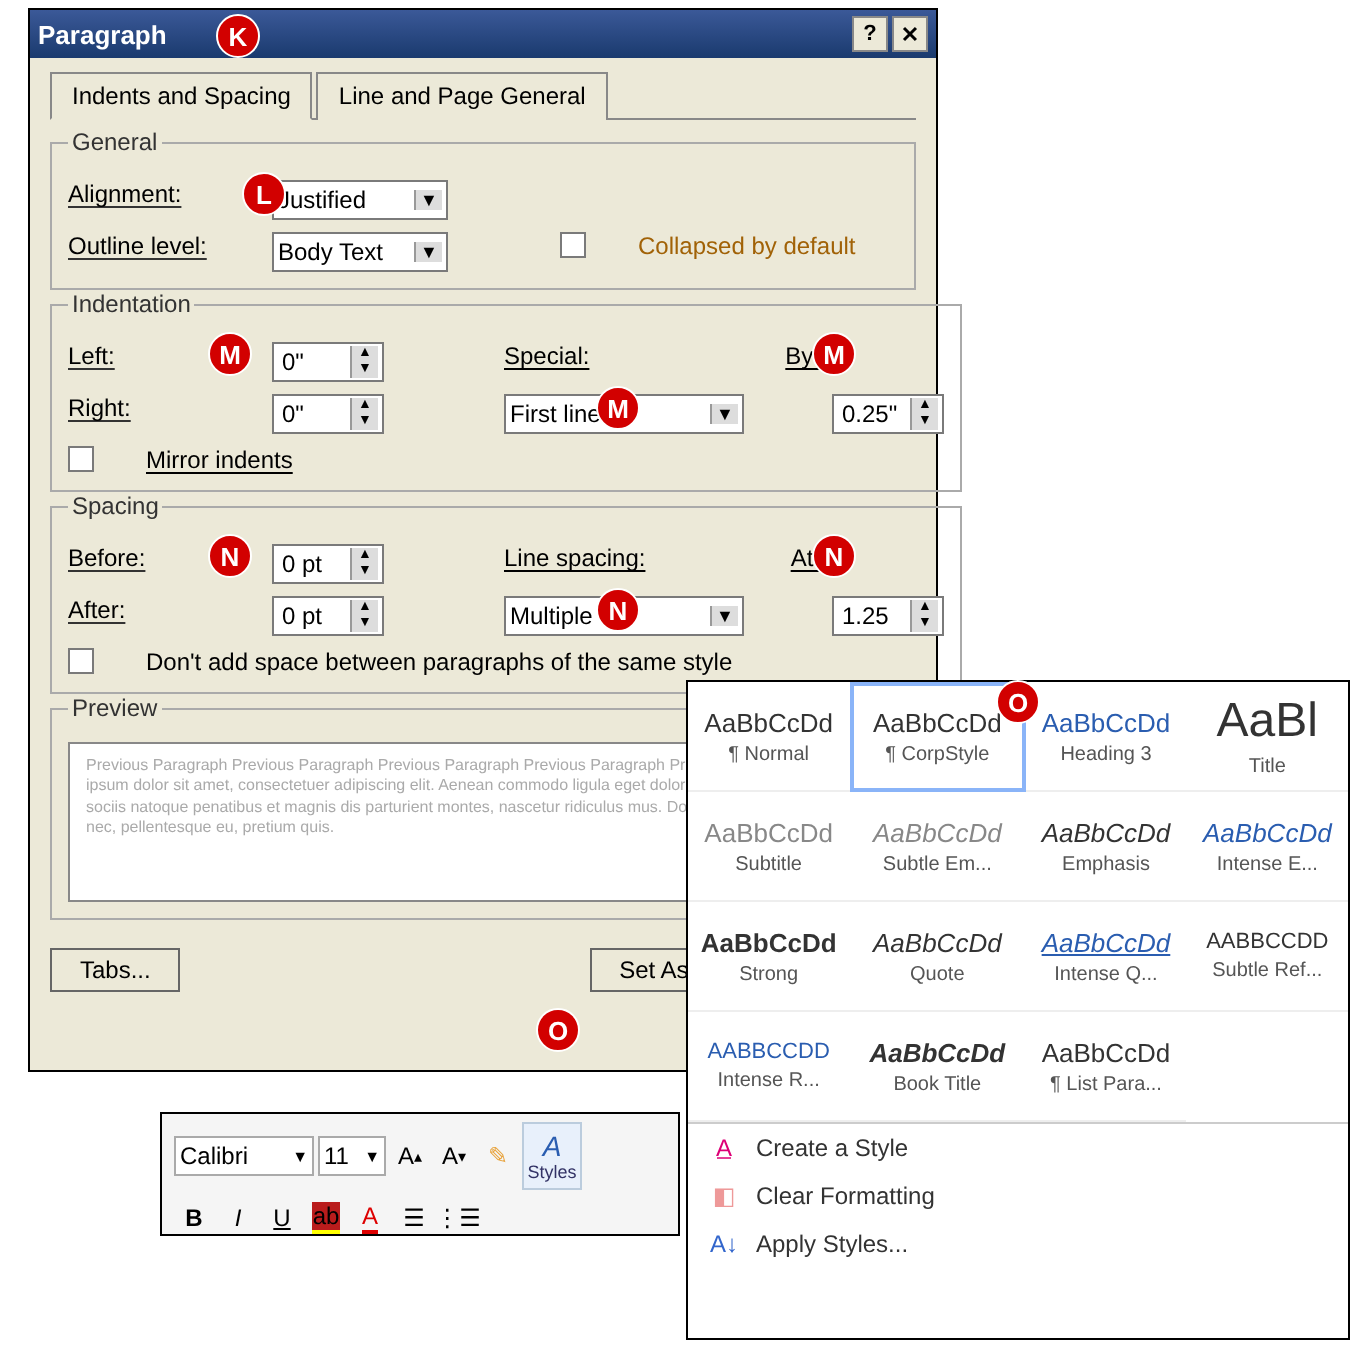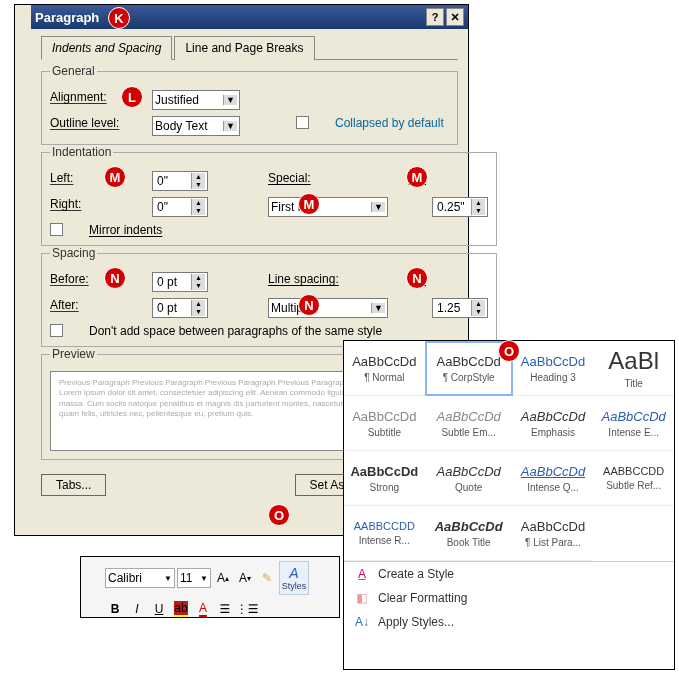--- a/index.html
+++ b/index.html
@@ -1,56 +1,56 @@
 <!DOCTYPE html>
 <html><head>
 <meta charset="utf-8">
 <style>
 * { box-sizing: border-box; margin: 0; padding: 0; font-family: "Segoe UI", Tahoma, sans-serif; }
 body { background: #fff; width: 679px; height: 674px; position: relative; font-size: 12px; }
 
 
-.para-dialog { position: absolute; left: 14px; top: 4px; width: 455px; height: 532px; border: 1px solid #000; background: #ece9d8; padding-left: 16px; }
+.para-dialog { position: absolute; left: 14px; top: 4px; width: 455px; height: 532px; border: 1px solid #000; background: #ece9d8; }
 .titlebar { height: 24px; background: linear-gradient(#3b5998,#1a3a6e); color: #fff; display: flex; align-items: center; padding: 0 4px; font-weight: bold; font-size: 13px; }
 .titlebar .spacer { flex: 1; }
 .tb-btn { width: 18px; height: 18px; background: #ece9d8; color: #000; border: 1px solid #888; margin-left: 2px; display: flex; align-items: center; justify-content: center; font-size: 11px; font-weight: bold; cursor: pointer; }
 
 .dialog-body { padding: 6px 10px 8px 10px; }
 .tabs { display: flex; border-bottom: 1px solid #888; margin-bottom: 4px; }
 .tab { padding: 4px 10px; border: 1px solid #888; border-bottom: none; background: #ece9d8; font-size: 12px; position: relative; top: 1px; cursor: pointer; }
-.tab.active { background: #ece9d8; border-bottom: 1px solid #ece9d8; font-style: italic; }
+.tab.active { background: #ece9d8; border-bottom: 1px solid #ece9d8; }
 .tab + .tab { margin-left: 2px; }
 
 fieldset.group { border: 1px solid #aaa; margin-top: 0; padding: 6px 8px 8px 8px; }
 fieldset.group legend { font-size: 12px; padding: 0 2px; color: #333; }
 
 .row { display: flex; align-items: flex-start; margin-top: 6px; gap: 22px; }
 .lbl { width: 80px; text-decoration: underline; text-decoration-color: #333; text-underline-offset: 2px; }
 .lbl2 { text-decoration: underline; text-underline-offset: 2px; }
 .sel, .num { height: 20px; border: 1px solid #7a7a7a; background: #fff; font-size: 12px; padding: 1px 2px; }
 .sel { width: 88px; display: flex; align-items: center; justify-content: space-between; }
 .sel .arrow { width: 14px; text-align: center; background: #ddd; border-left: 1px solid #999; font-size: 9px; }
 .num { width: 56px; display: flex; align-items: center; }
 .num .val { flex: 1; padding-left: 2px; }
 .spin { width: 14px; display: flex; flex-direction: column; background: #ddd; border-left: 1px solid #999; }
 .spin div { flex:1; font-size: 7px; text-align: center; line-height: 8px; }
 .chk { width: 13px; height: 13px; border: 1px solid #7a7a7a; background: #fff; display: inline-block; margin-right: 4px; vertical-align: middle; }
-.disabled { color: #0369a1; }
+.disabled { color: #a16207; }
 
 .preview-box { border: 1px solid #888; background: #fff; margin-top: 4px; height: 80px; padding: 6px 8px; font-size: 8px; color: #aaa; line-height: 1.3; overflow: hidden; }
 
 .btnrow { display: flex; gap: 10px; padding: 6px 10px; }
 .btnrow .push { flex: 1; }
 .btn { border: 1px solid #666; background: #ece9d8; padding: 3px 14px; font-size: 12px; cursor: pointer; }
 
 
 .marker { position: absolute; width: 22px; height: 22px; border-radius: 50%; background: #d20000; color: #fff; font-weight: bold; display: flex; align-items: center; justify-content: center; font-size: 13px; border: 1px solid #fff; z-index: 50; }
 
 
-.font-bar { position: absolute; left: 80px; top: 556px; width: 260px; height: 62px; border: 1px solid #000; background: #f5f5f5; padding: 4px 24px; }
+.font-bar { position: absolute; left: 80px; top: 556px; width: 260px; height: 62px; border: 1px solid #000; background: #f5f5f5; padding: 4px 6px; }
 .font-bar .r { display: flex; align-items: center; gap: 2px; margin-bottom: 4px; }
 .fb-sel { height: 20px; border: 1px solid #aaa; background: #fff; display: flex; align-items: center; padding: 0 2px; font-size: 12px; }
 .fb-btn { width: 20px; height: 20px; display: flex; align-items: center; justify-content: center; font-size: 12px; cursor: pointer; }
 .fb-styles { width: 30px; height: 34px; border: 1px solid #bcd; background: #e8f0fb; display: flex; flex-direction: column; align-items: center; justify-content: center; font-size: 9px; color: #336; }
 .fb-styles .ic { font-size: 14px; font-style: italic; color: #2a5db0; }
 
 
 .styles-panel { position: absolute; left: 343px; top: 340px; width: 332px; height: 330px; border: 1px solid #000; background: #fff; }
 .gal { display: grid; grid-template-columns: repeat(4, 1fr); }
 .cell { height: 55px; border-bottom: 1px solid #eee; display: flex; flex-direction: column; align-items: center; justify-content: center; padding: 2px; overflow: hidden; }
@@ -67,21 +67,21 @@
 <div class="para-dialog">
   <div class="titlebar">
     <span>Paragraph</span>
     <span class="spacer"></span>
     <div class="tb-btn">?</div>
     <div class="tb-btn">✕</div>
   </div>
   <div class="dialog-body">
     <div class="tabs">
       <div class="tab active">Indents and Spacing</div>
-      <div class="tab">Line and Page Breaks</div>
+      <div class="tab">Line and Page General</div>
     </div>
 
     <fieldset class="group">
       <legend>General</legend>
       <div class="row">
         <span class="lbl">Alignment:</span>
         <div class="sel">
           <span>Justified</span>
           <span class="arrow">▼</span>
         </div>

